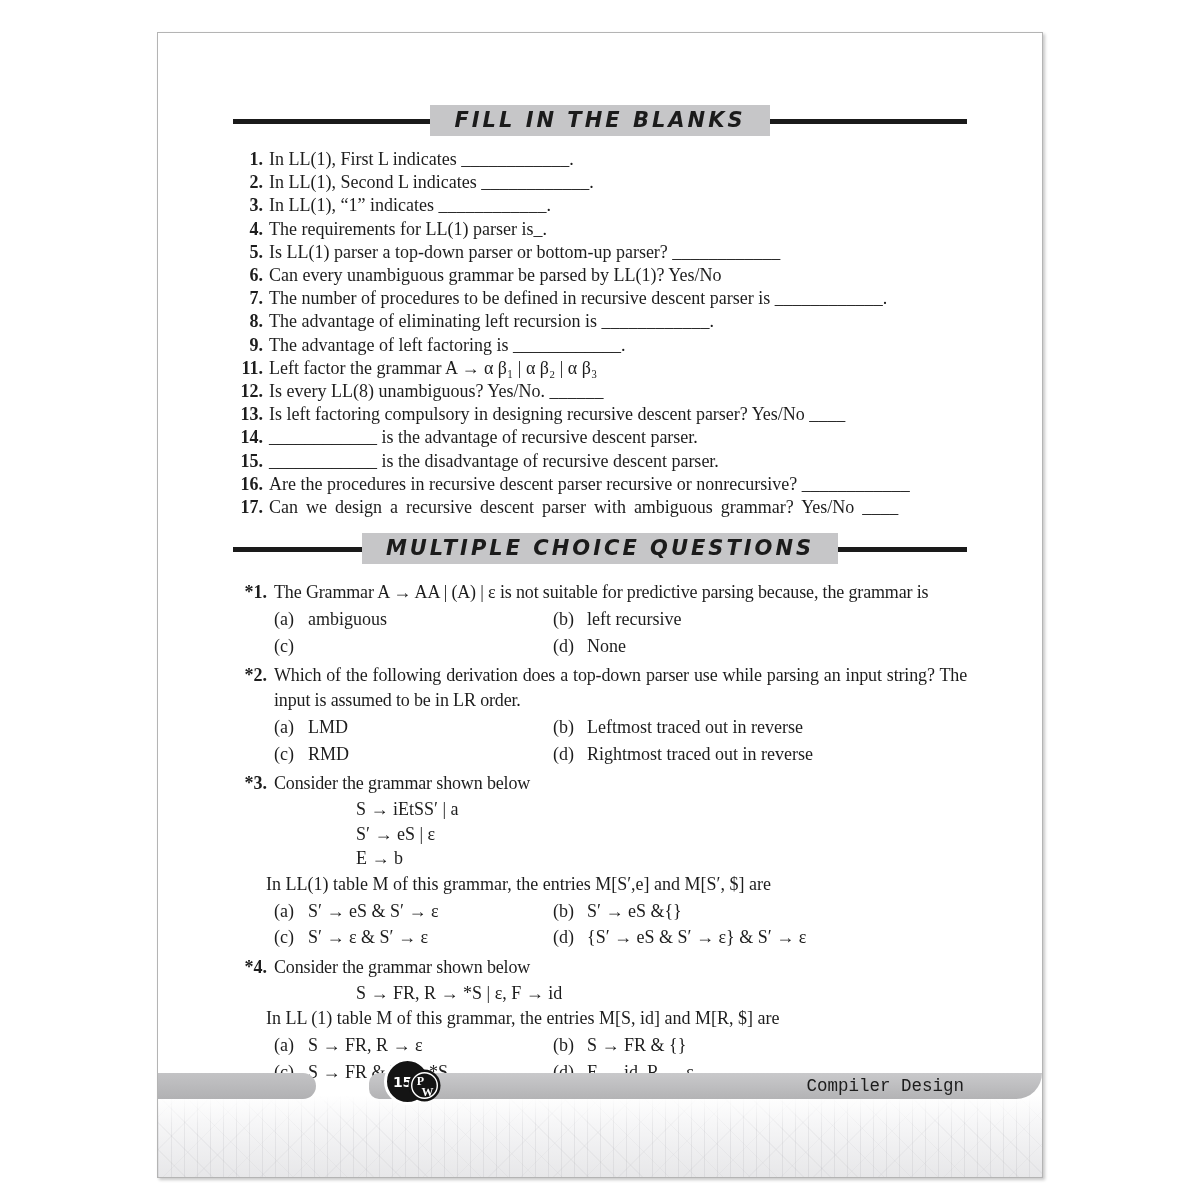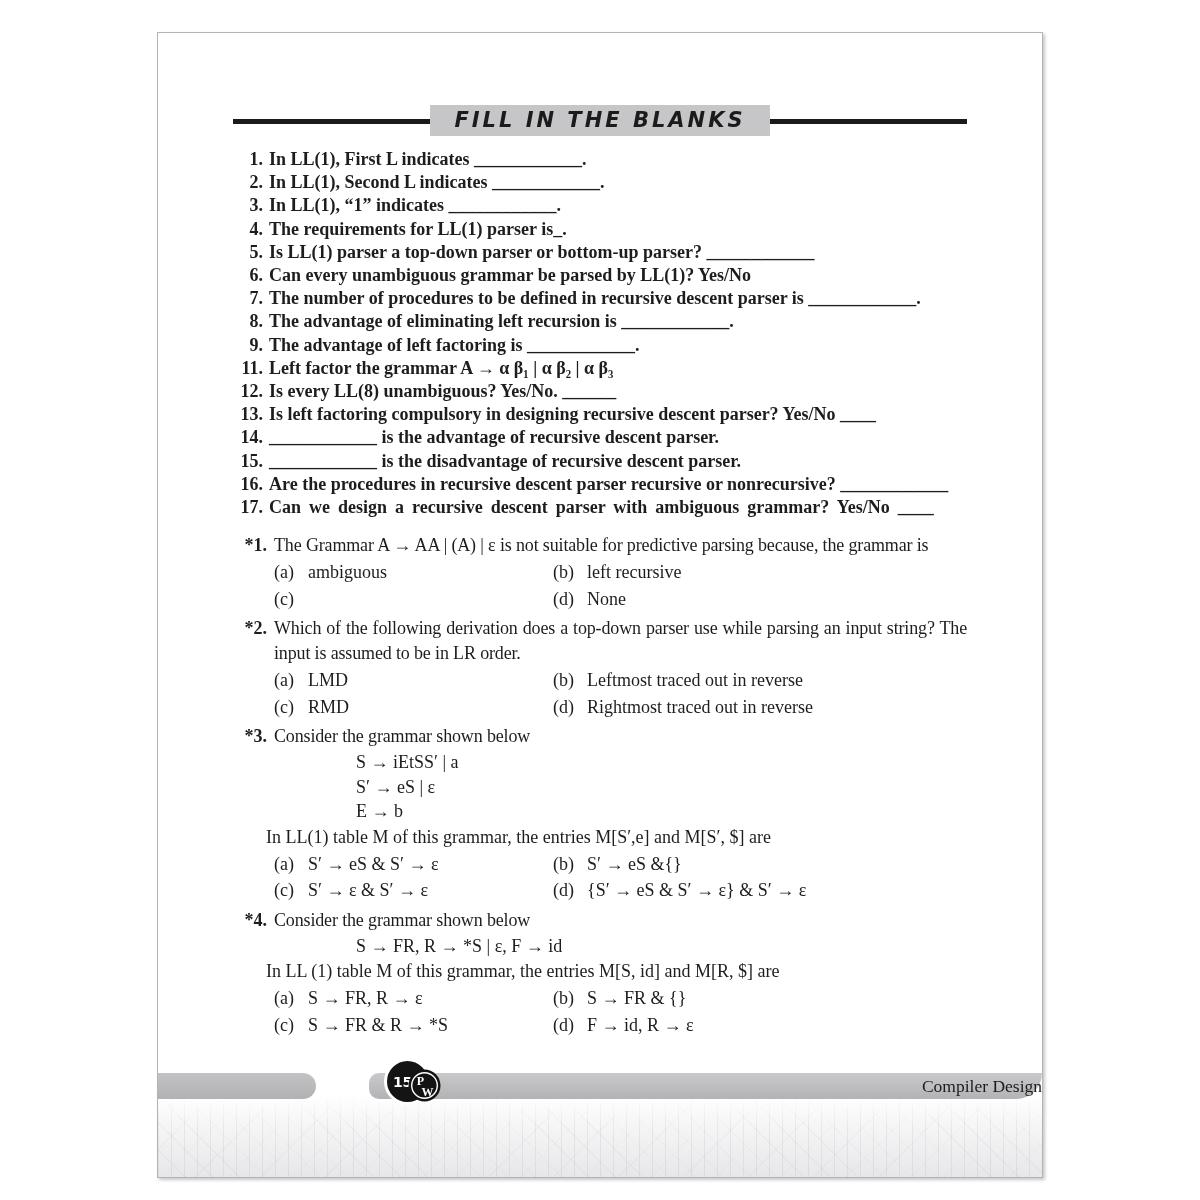--- a/index.html
+++ b/index.html
@@ -27,21 +27,21 @@
     padding:3px 24px 4px 24px;
     font-family:"DejaVu Sans", sans-serif;font-style:italic;font-weight:bold;
     font-size:21px;letter-spacing:3px;color:#1b1b1b;white-space:nowrap;
   }
   
   .fill-list{margin:0;padding:0;list-style:none;font-size:18px;}
   .fill-item{display:flex;line-height:23.2px;}
   .fill-item .num{
     flex:0 0 30px;text-align:right;font-weight:bold;margin-right:6px;
   }
-  .fill-item .txt{flex:1;font-weight:bold;}
+  .fill-item .txt{flex:1;}
   .fill-item:last-child .txt{word-spacing:3.5px;}
   
   .mcq{margin-top:14px;font-size:18px;}
   .mcq-header{margin-bottom:14px;}
   .question{margin-bottom:4px;}
   .q-row{display:flex;line-height:25px;}
   .q-row .qnum{flex:0 0 34px;text-align:right;font-weight:bold;margin-right:7px;}
   .q-row .qtxt{flex:1;text-align:justify;letter-spacing:-0.15px;}
   .grammar{margin:1px 0 1px 123px;}
   .grammar div{line-height:24.5px;}
@@ -72,22 +72,22 @@
     background:linear-gradient(180deg,#c3c3c5,#b1b1b3);
     border-radius:0 13px 13px 0;z-index:3;
   }
   .bar-right{
     position:absolute;left:211px;right:0;top:1040px;height:26px;
     background:linear-gradient(180deg,#c9c9cb,#b3b3b5);
     border-radius:13px 0 34px 13px;z-index:3;
     text-align:right;
   }
   .bar-right .title{
-    display:inline-block;line-height:26px;
-    font-family:Liberation Serif, serif;font-size:17.5px;color:#1c1c1c;
+    display:inline-block;line-height:26px;padding-right:78px;
+    font-family:Liberation Mono, monospace;font-size:17.5px;color:#1c1c1c;
   }
   .page-badge{
     position:absolute;left:226px;top:1025px;width:41px;height:41px;
     background:#141414;border:3px solid #ffffff;border-radius:50%;
     z-index:4;display:flex;align-items:center;justify-content:center;
     font-family:"DejaVu Sans", sans-serif;font-weight:bold;font-size:14px;color:#ffffff;
   }
   .pw-logo{position:absolute;left:250px;top:1036px;width:33px;height:33px;z-index:4;}
   .pw-logo svg{display:block;}
 </style>
@@ -163,20 +163,24 @@
           <span class="num">16.</span>
           <span class="txt">Are the procedures in recursive descent parser recursive or nonrecursive? ____________</span>
         </li>
       <li class="fill-item">
           <span class="num">17.</span>
           <span class="txt">Can we design a recursive descent parser with ambiguous grammar? Yes/No ____</span>
         </li>
     </ol>
 
     <div class="mcq">
+      <div class="sec-header mcq-header">
+        <div class="rule"></div>
+        <div class="label">MULTIPLE CHOICE QUESTIONS</div>
+      </div>
 
       <div class="question">
         <div class="q-row">
           <span class="qnum">*1.</span>
           <div class="qtxt">The Grammar A → AA | (A) | ε is not suitable for predictive parsing because, the grammar is</div>
         </div>
         <div class="opts">
           <div class="opt">
               <span class="ol">(a)</span>
               <span class="ot">ambiguous</span>

